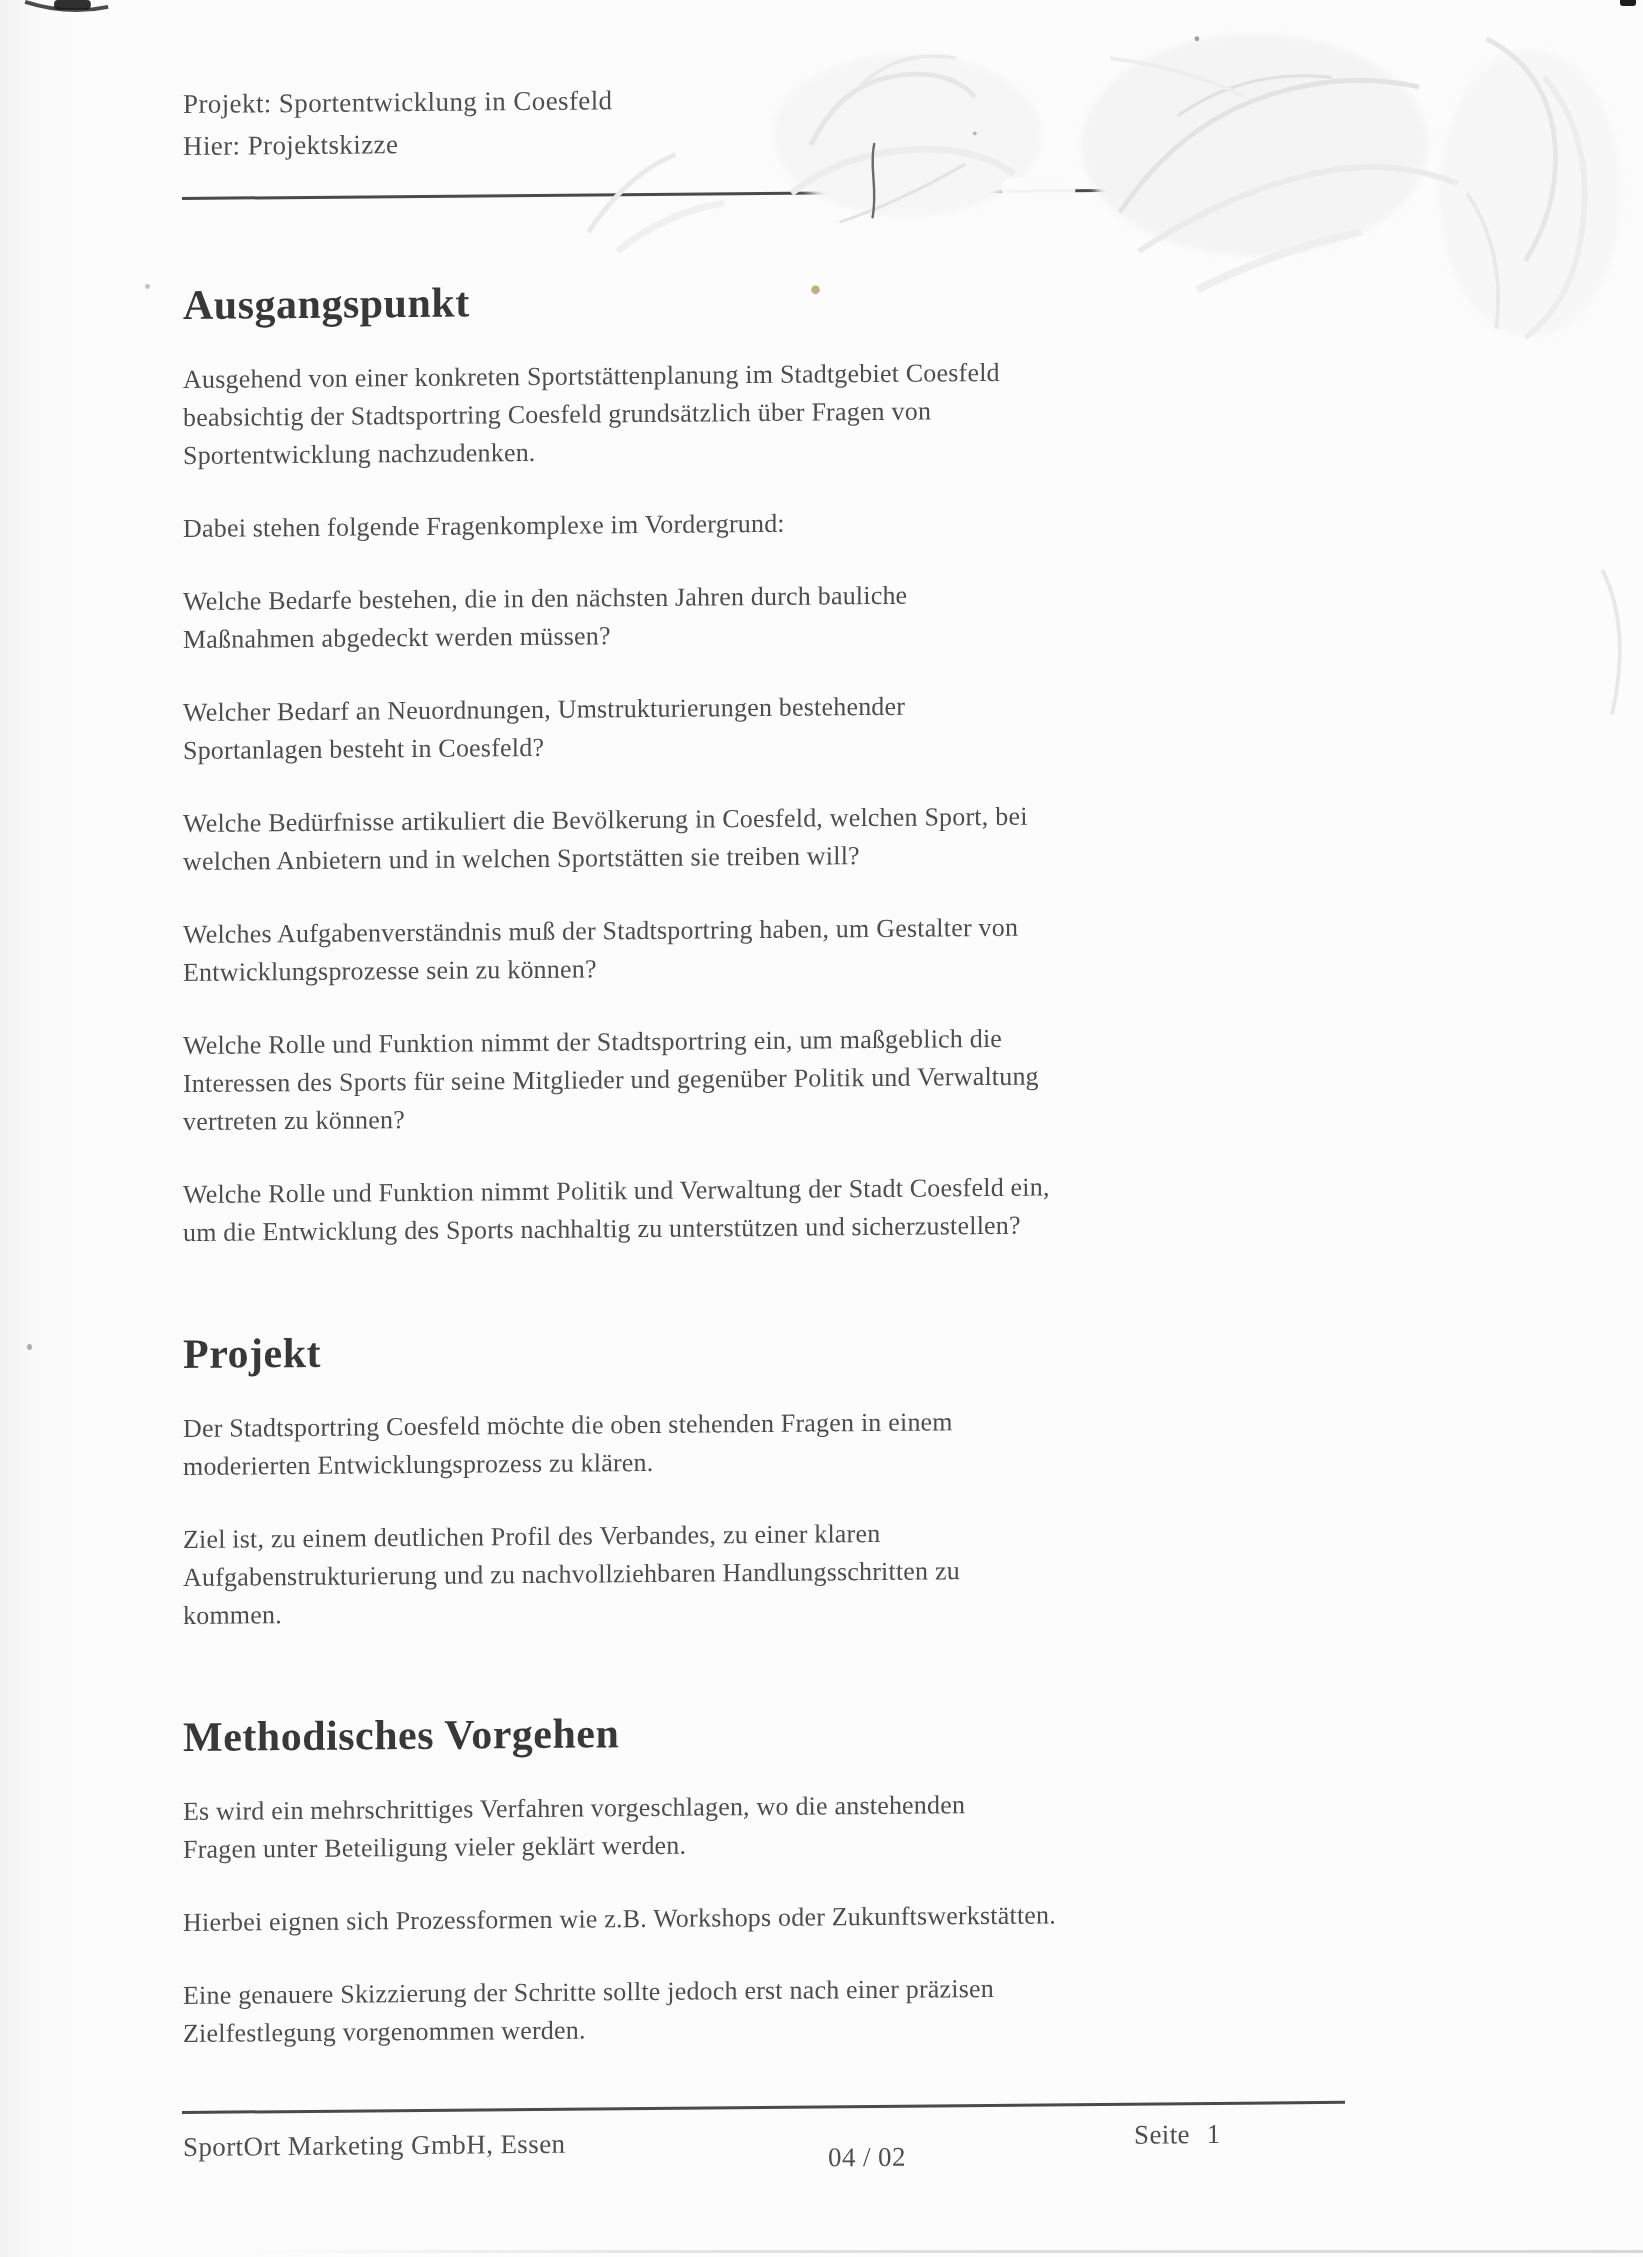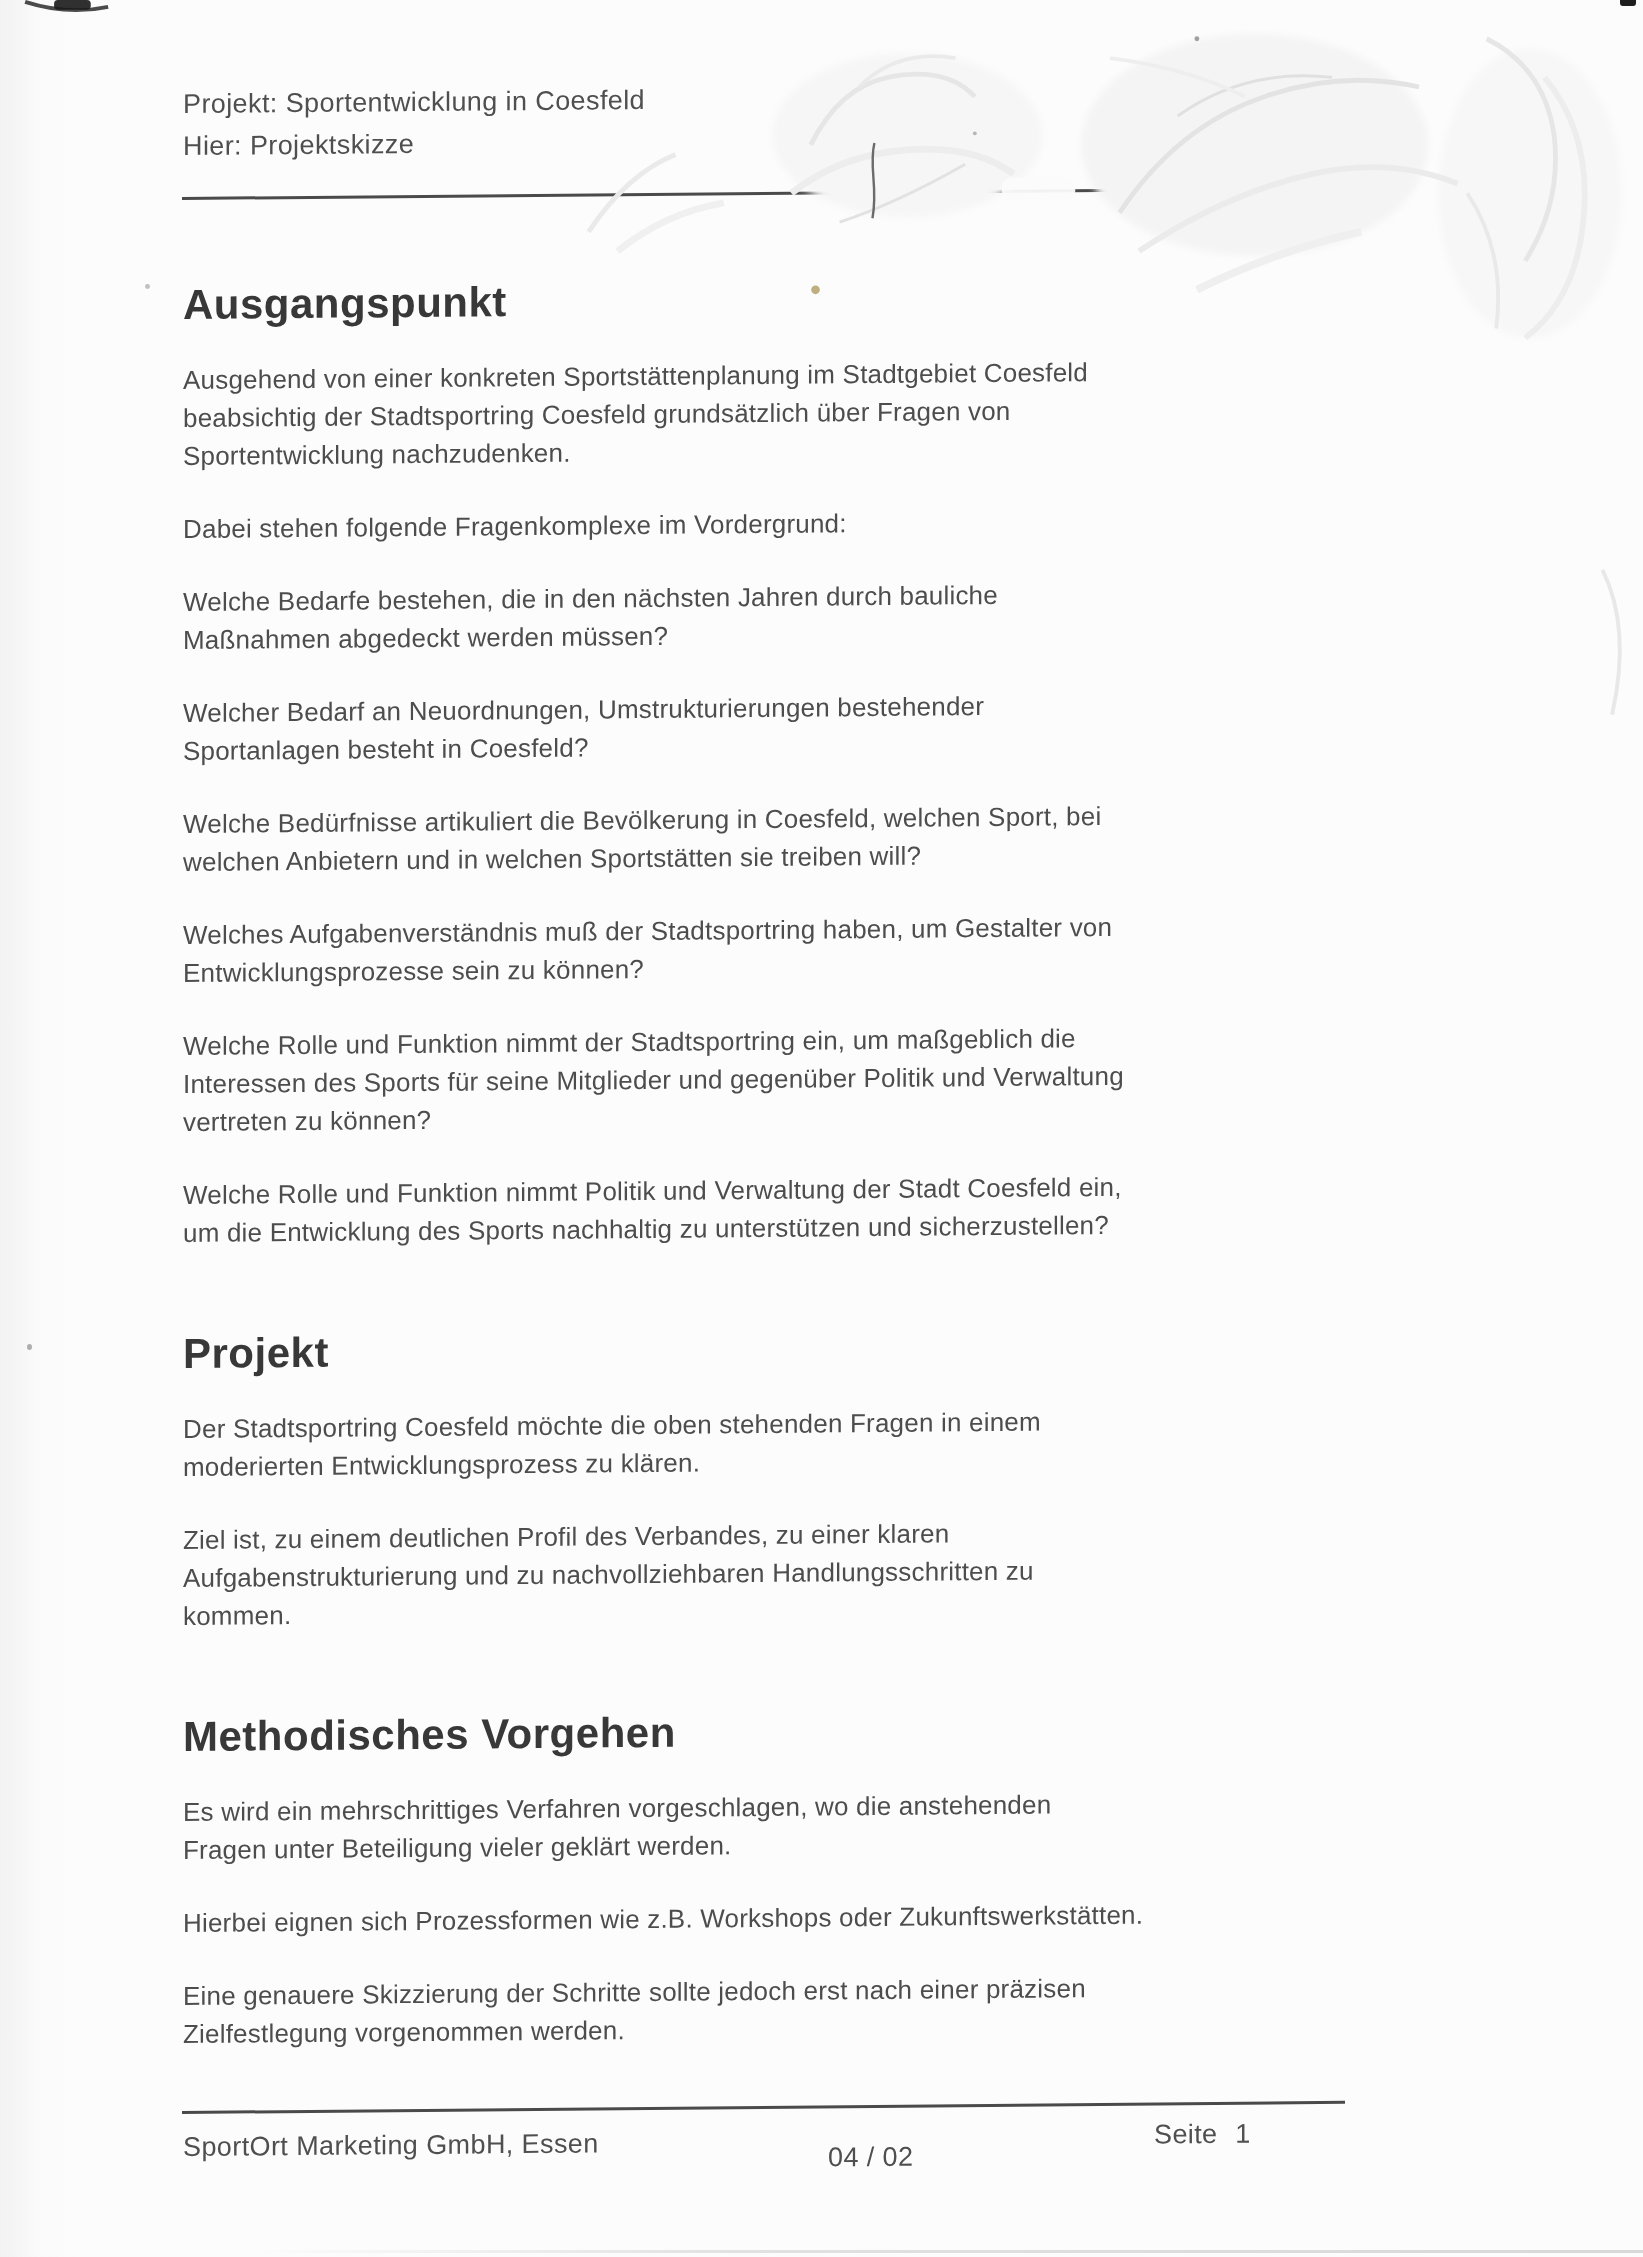--- a/index.html
+++ b/index.html
@@ -1,21 +1,21 @@
 <!DOCTYPE html>
 <html><head>
 <meta charset="utf-8">
 <style>
   html,body{margin:0;padding:0;background:#9a9a9a;}
   .page{
     position:relative;
     width:1643px;height:2257px;
     background:linear-gradient(90deg,#f2f2f2 0px,#fafafa 37px,#fcfcfc 77px,#fcfcfc 100%);
     overflow:hidden;
-    font-family:Liberation Sans, sans-serif;
+    font-family:Liberation Serif, serif;
   }
   .sheet{
     position:absolute;inset:0;
     transform:skewY(-0.5deg);
     transform-origin:183px 0;
   }
   .doc-header{
     position:absolute;left:183px;top:83px;
     font-size:27px;line-height:42px;letter-spacing:0.4px;
     color:#4f4f4f;
@@ -42,21 +42,21 @@
   .footer-rule{
     position:absolute;left:182px;top:2111px;width:1163px;height:2.9px;
     background:#4a4a4a;
   }
   .doc-footer{
     position:absolute;left:183px;top:2128px;width:1207px;height:42px;
     font-size:27px;line-height:39px;letter-spacing:0.4px;color:#4f4f4f;
   }
   .f-company{position:absolute;left:0;top:0;}
   .f-issue{position:absolute;left:645px;top:16px;}
-  .f-page{position:absolute;left:951px;top:-3.9px;word-spacing:9.7px;margin-left:20px;}
+  .f-page{position:absolute;left:951px;top:-3.9px;word-spacing:9.7px;}
   .whiteout{position:absolute;left:521px;top:0;pointer-events:none;}
   .corner-art{position:absolute;left:0;top:0;pointer-events:none;}
   .top-right-tick{position:absolute;left:1620px;top:0;width:16.4px;height:5.8px;background:#1d1d1d;border-radius:0 0 2.9px 2.9px;}
   .speck{position:absolute;border-radius:50%;}
   .speck-a{left:145px;top:284px;width:4.8px;height:4.8px;background:#8f8f8f;opacity:.55;}
   .speck-b{left:27px;top:1344px;width:4.8px;height:5.8px;background:#7d7d7d;opacity:.6;}
   .bottom-edge{
     position:absolute;left:251px;top:2250px;width:1392px;height:2.9px;
     background:linear-gradient(to right,rgba(205,205,205,0),#d8d8d8 35%,#cccccc);
     opacity:.75;

